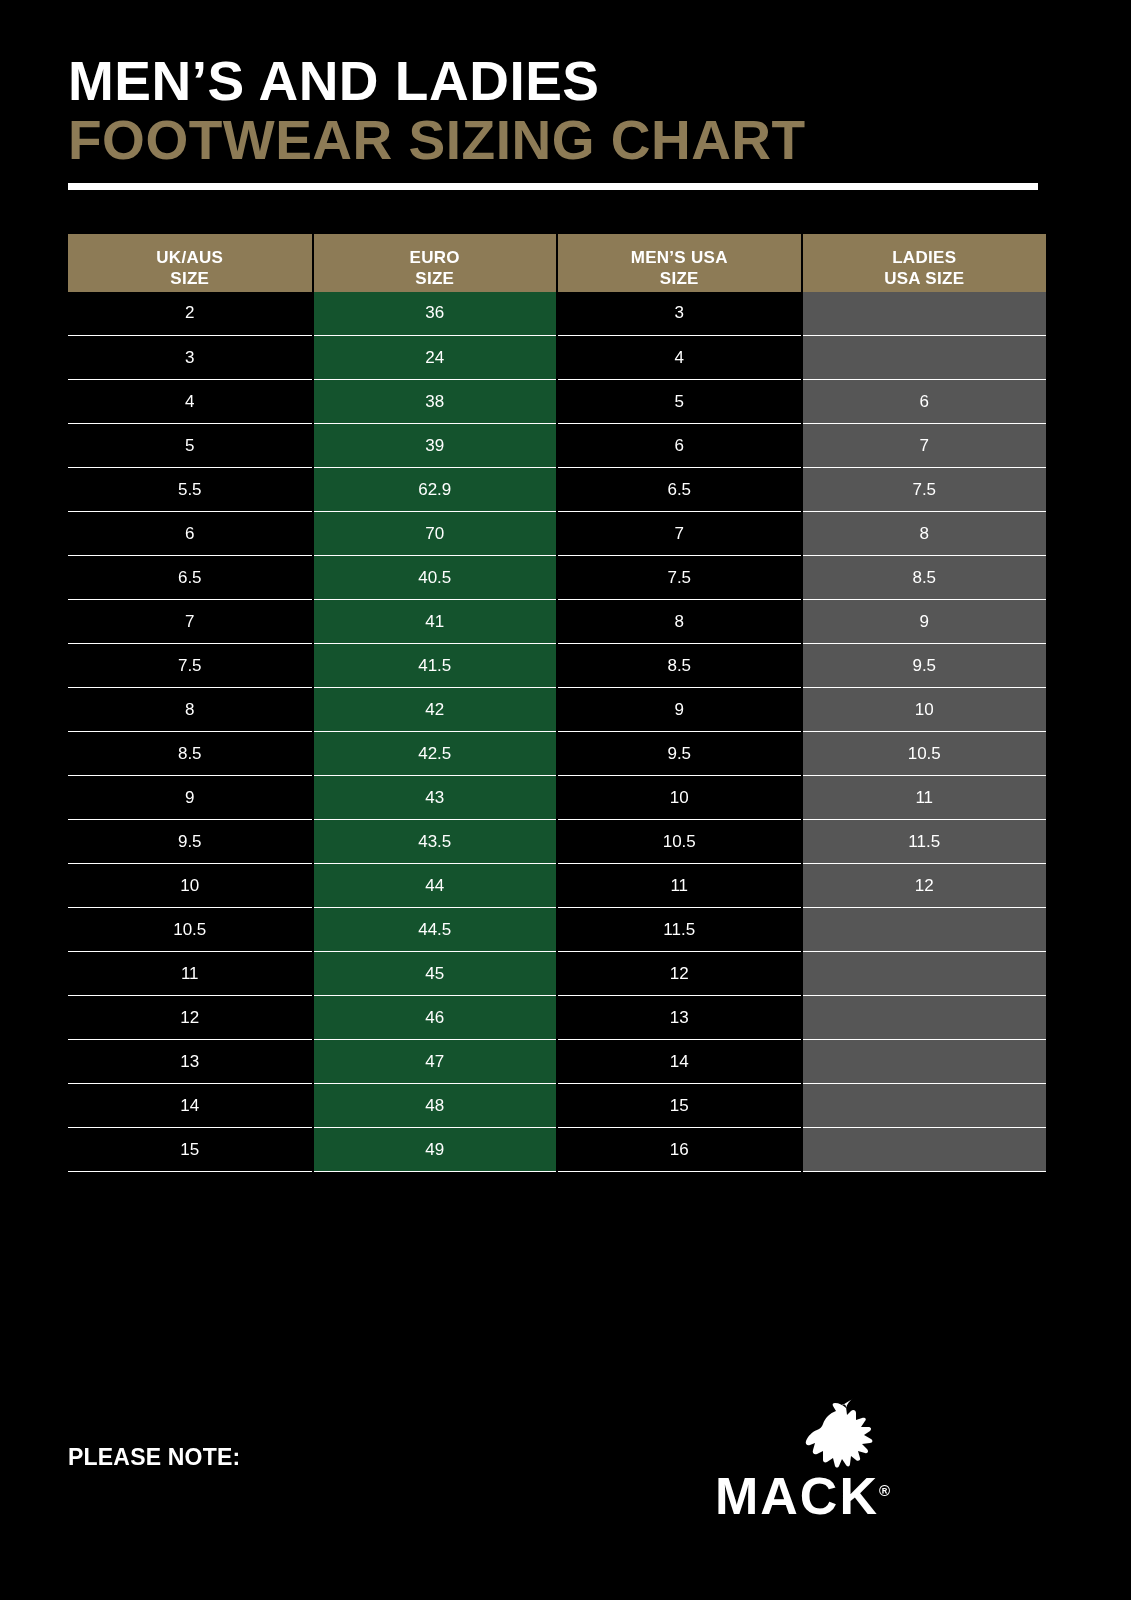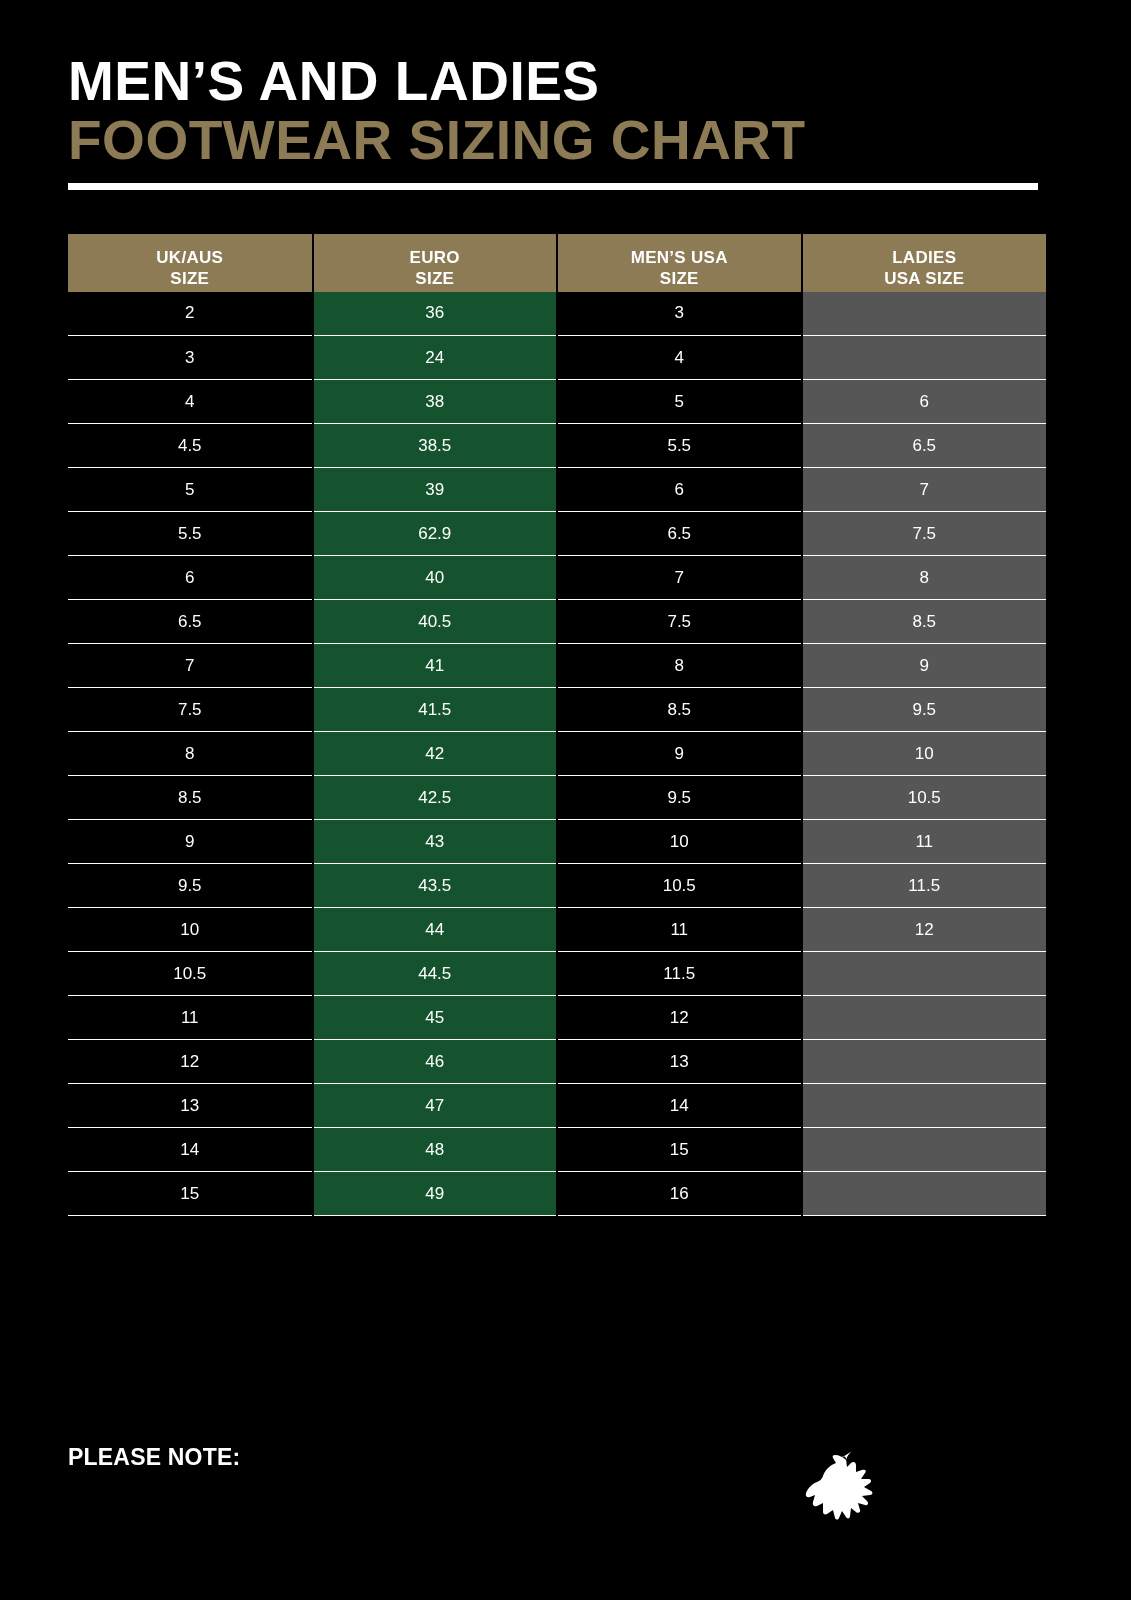--- a/index.html
+++ b/index.html
@@ -162,40 +162,34 @@
           <td class="col2">4</td>
           <td class="col3"></td>
         </tr>
         <tr>
           <td class="col0">4</td>
           <td class="col1">38</td>
           <td class="col2">5</td>
           <td class="col3">6</td>
         </tr>
         <tr>
-          <td class="col0">4.5</td>
-          <td class="col1">38.5</td>
-          <td class="col2">5.5</td>
-          <td class="col3">6.5</td>
-        </tr>
-        <tr>
           <td class="col0">5</td>
           <td class="col1">39</td>
           <td class="col2">6</td>
           <td class="col3">7</td>
         </tr>
         <tr>
           <td class="col0">5.5</td>
           <td class="col1">62.9</td>
           <td class="col2">6.5</td>
           <td class="col3">7.5</td>
         </tr>
         <tr>
           <td class="col0">6</td>
-          <td class="col1">40</td>
+          <td class="col1">70</td>
           <td class="col2">7</td>
           <td class="col3">8</td>
         </tr>
         <tr>
           <td class="col0">6.5</td>
           <td class="col1">40.5</td>
           <td class="col2">7.5</td>
           <td class="col3">8.5</td>
         </tr>
         <tr>
@@ -280,15 +274,16 @@
   </table>
 
   <div class="note">
     <div>PLEASE NOTE:</div>
   </div>
 
   <div class="logo">
     <svg class="logo-dog" width="96" height="72" viewBox="0 0 96 72" xmlns="http://www.w3.org/2000/svg">
       <path fill="#ffffff" d="M60 2 c-4 2 -7 6 -8 10 -3 -3 -7 -5 -11 -5 -2 0 -3 1 -2 3 l3 5 c-6 2 -11 7 -13 13 -1 3 -3 5 -6 6 -5 2 -9 6 -11 11 -1 3 1 5 4 4 l5 -2 -2 7 c-1 3 1 5 4 4 l6 -3 0 9 c0 2 2 3 4 2 l6 -4 2 8 c1 2 3 2 4 0 l3 -7 4 6 c1 2 4 2 4 -1 l1 -8 5 4 c2 2 5 0 4 -2 l-2 -7 7 2 c3 1 4 -2 2 -4 l-5 -5 8 -1 c3 0 3 -3 1 -4 l-7 -4 6 -4 c2 -2 1 -4 -2 -4 l-7 0 4 -6 c2 -2 0 -4 -3 -3 l-6 2 0 -7 c0 -3 -3 -4 -5 -2 l-4 4 -1 -8 c0 -3 -3 -4 -5 -1 z"></path>
     </svg>
+    <span class="logo-word"><span>MACK</span><span class="reg">®</span></span>
   </div>
 
 </div>
 
 </body></html>

